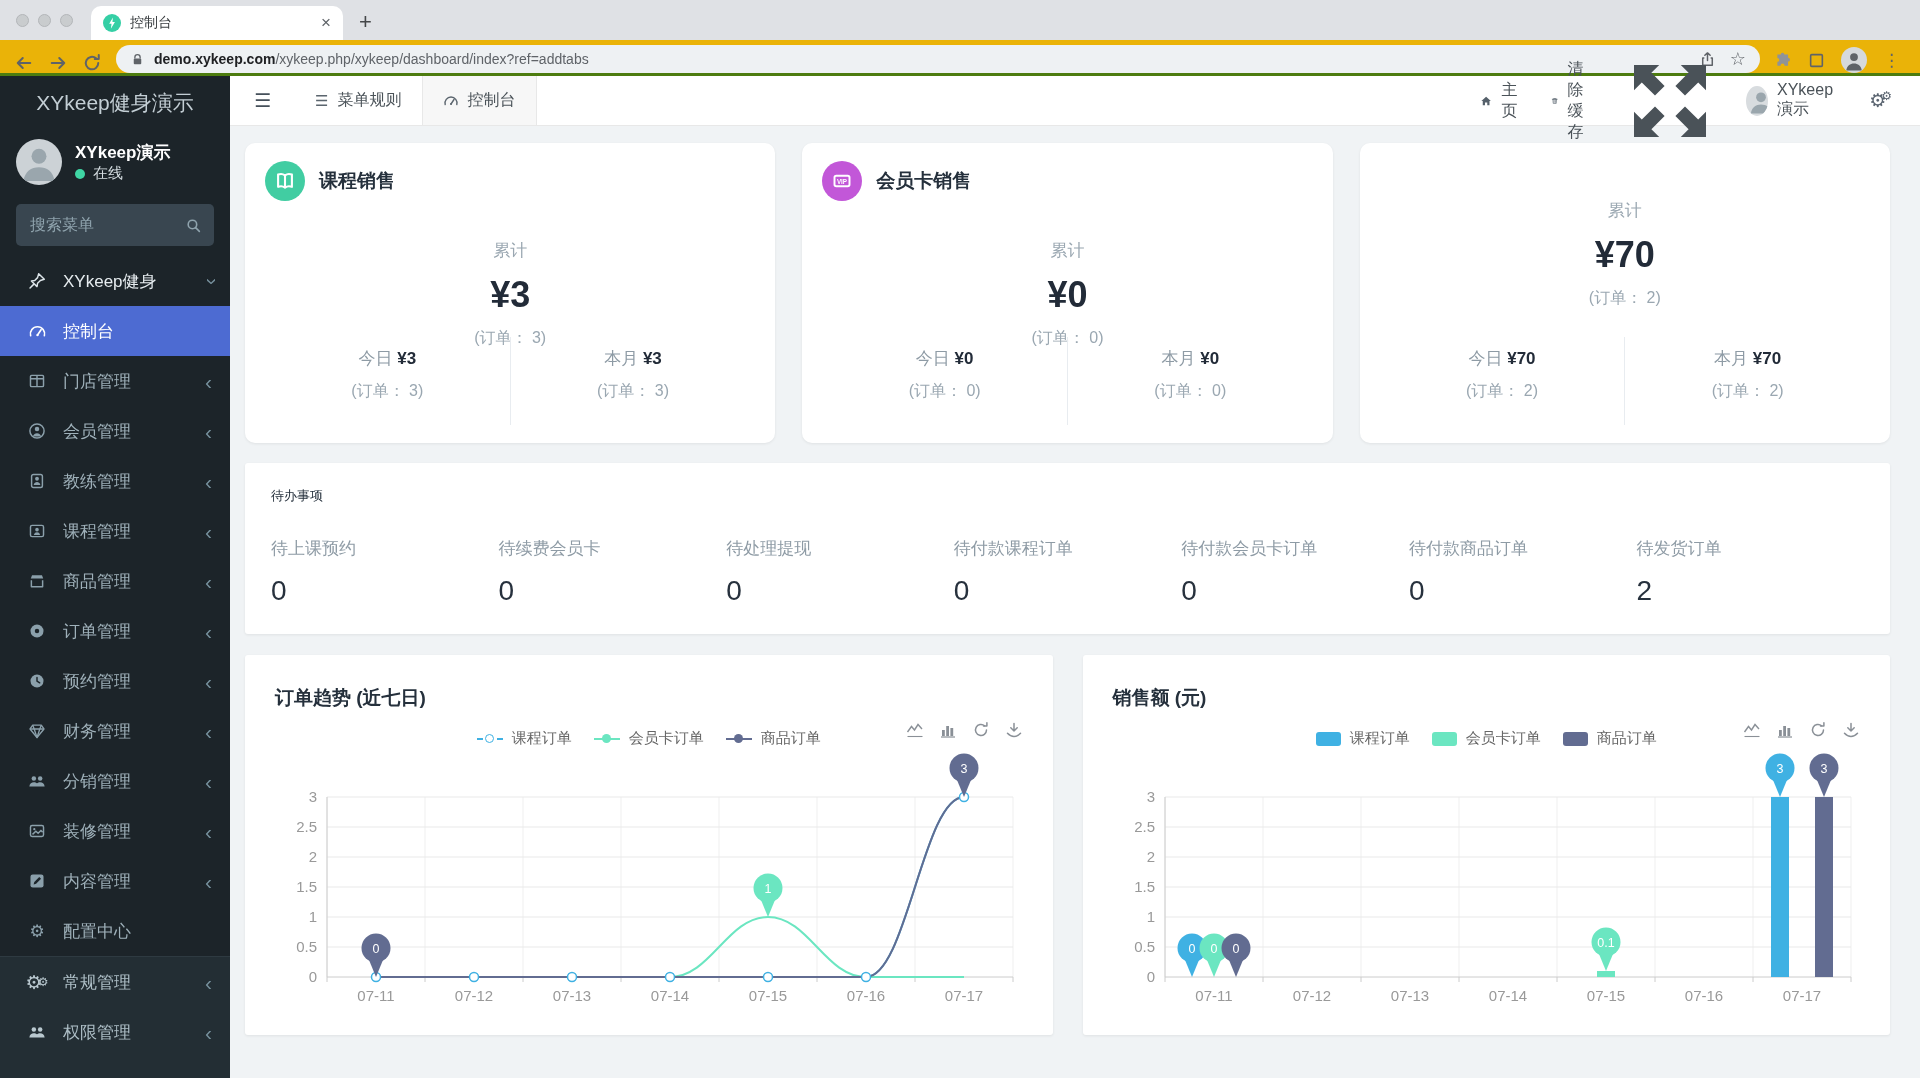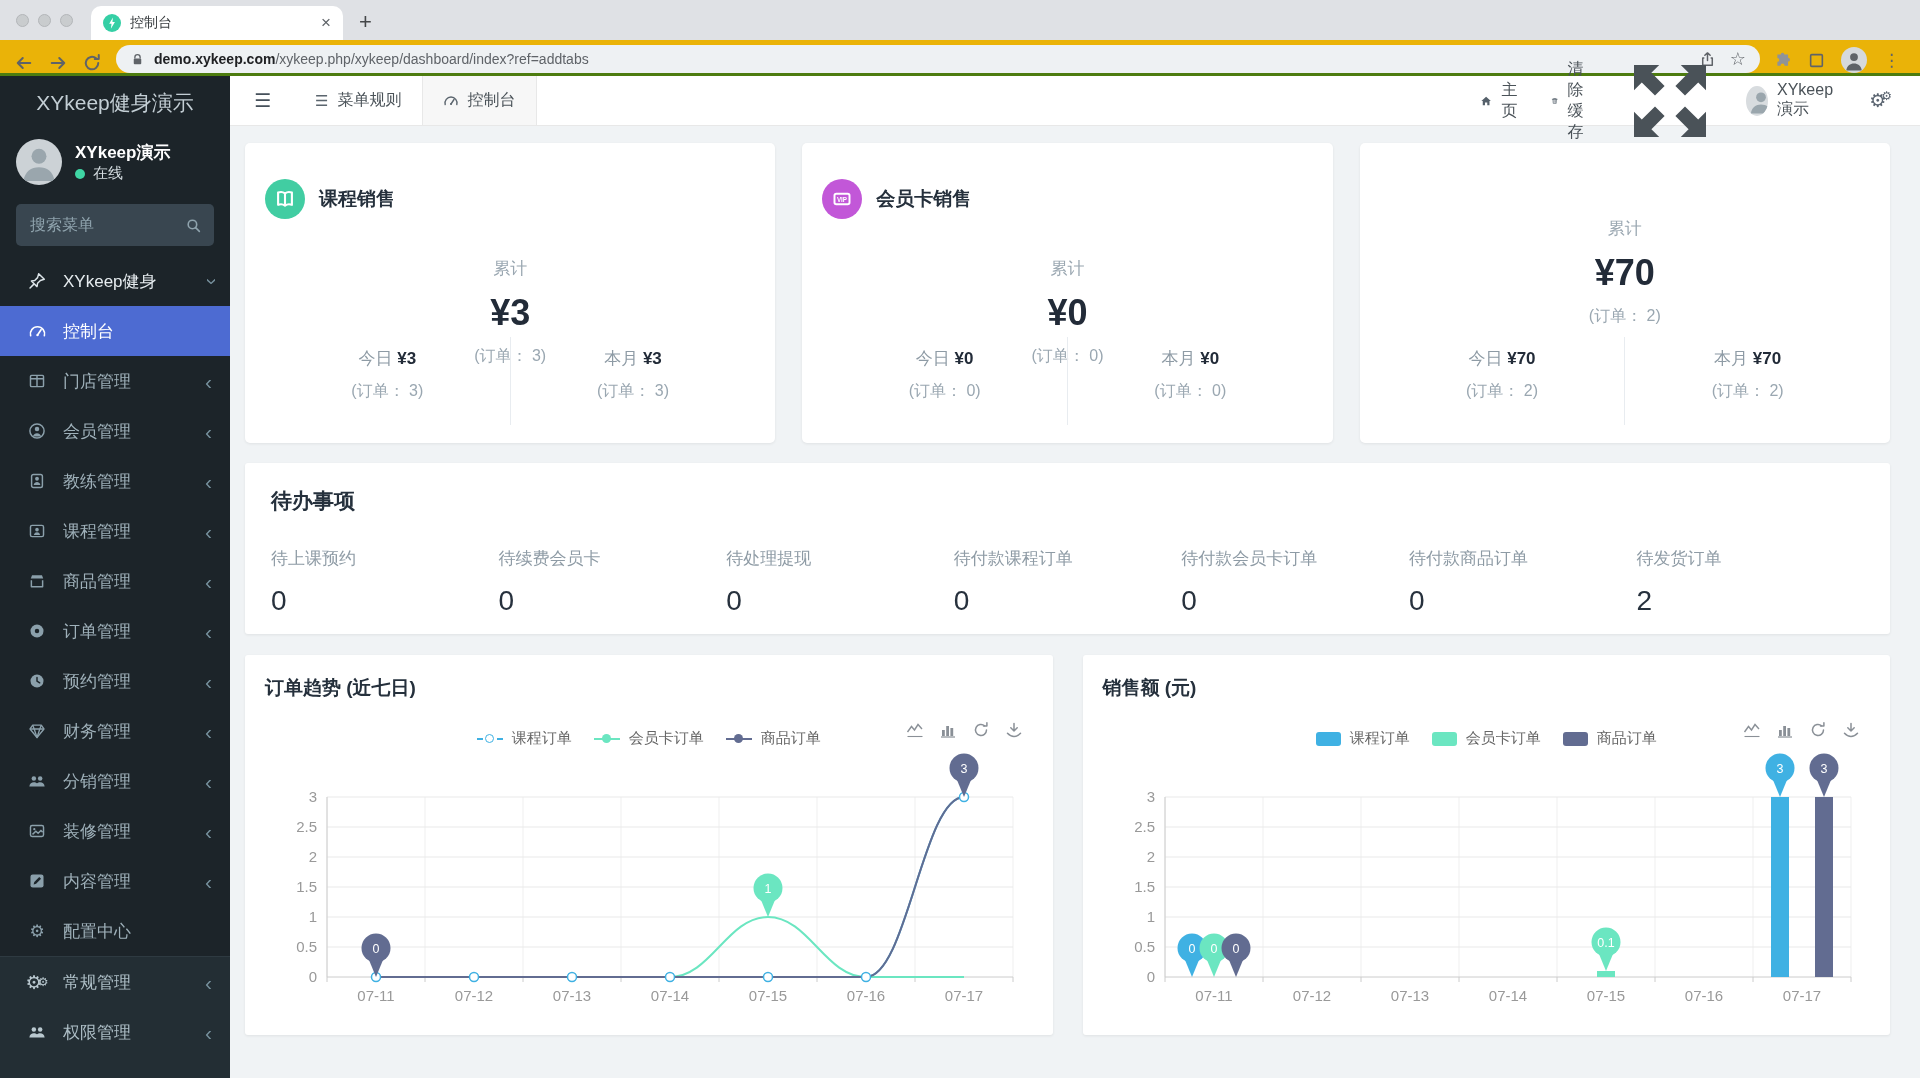--- a/index.html
+++ b/index.html
@@ -59,44 +59,44 @@
 .ttab{height:100%;display:flex;align-items:center;gap:9px;padding:0 20px;font-size:16px;color:#4a5258;cursor:pointer}
 .ttab .ticn{font-size:15px;color:#5b656e;line-height:1}
 .ttab.active{background:#f7f7f7;border-left:1px solid #e8e8e8;border-right:1px solid #e8e8e8}
 .top-right{margin-left:auto;display:flex;align-items:center;gap:28px;padding-right:28px;font-size:16px;color:#4a5258}
 .tr-item{display:flex;align-items:center;gap:9px;cursor:pointer}
 .tr-item .ticon{width:18px;height:18px;color:#55606a}
 .tavatar{width:30px;height:30px;border-radius:50%;background:#d8dcdf;overflow:hidden}
 
 .content{padding:17px 30px 0 15px}
 .cards-row{display:flex;gap:27px}
-.stat-card{flex:1;background:#fff;height:300px;border-radius:5px;box-shadow:0 1px 3px rgba(0,0,0,.07);padding:36px 20px;position:relative}
+.stat-card{flex:1;background:#fff;height:300px;border-radius:10px;box-shadow:0 1px 3px rgba(0,0,0,.07);padding:18px 20px;position:relative}
 .sc-head{display:flex;align-items:center;gap:14px}
 .sc-icon{width:40px;height:40px;border-radius:50%;display:flex;align-items:center;justify-content:center;flex-shrink:0}
 .sc-icon svg{width:24px;height:24px}
 .sc-title{font-size:19px;font-weight:bold;color:#25303c}
 .sc-center{text-align:center;margin-top:38px}
 .sc-label{font-size:17px;color:#9aa7b1}
 .sc-total{font-size:36px;font-weight:bold;color:#222b38;margin-top:12px}
 .sc-orders{font-size:16px;color:#9aa7b1;margin-top:12px}
 .sc-bottom{position:absolute;left:20px;right:20px;bottom:18px;display:flex;align-items:stretch;height:88px}
 .sc-cell{flex:1;text-align:center;padding-top:10px}
 .sc-cell .l1{font-size:17px;color:#8e9ba5}
 .sc-cell .l1 b{color:#222b38}
 .sc-cell .l2{font-size:16px;color:#9aa7b1;margin-top:11px}
 .sc-div{width:1px;background:#e8ecf0}
 .todo-card{background:#fff;margin-top:20px;height:171px;border-radius:3px;box-shadow:0 1px 3px rgba(0,0,0,.07);padding:24px 26px}
-.todo-title{font-size:21px;font-weight:bold;color:#25303c}
+.todo-title{font-size:13px;font-weight:normal;color:#25303c}
 .todo-items{display:flex;margin-top:32px}
 .todo-item{flex:1}
 .tlabel{font-size:17px;color:#8e9ba5}
 .tvalue{font-size:28px;color:#27313d;margin-top:15px;font-weight:500}
 
 .charts-row{display:flex;gap:30px;margin-top:21px}
-.chart-card{flex:1;background:#fff;height:380px;border-radius:3px;box-shadow:0 1px 3px rgba(0,0,0,.07);padding:20px;position:relative;min-width:0}
+.chart-card{flex:1;background:#fff;height:380px;border-radius:3px;box-shadow:0 1px 3px rgba(0,0,0,.07);padding:30px;position:relative;min-width:0}
 .chart-title{font-size:19px;font-weight:bold;color:#25303c}
 .chart-legend{position:absolute;top:74px;left:0;right:0;display:flex;justify-content:center;gap:22px;align-items:center;font-size:15px;color:#666}
 .lg-item{display:flex;align-items:center;gap:9px;cursor:pointer}
 .lg-rect{width:25px;height:14px;border-radius:3px;display:inline-block}
 .lg-line{position:relative;width:26px;height:12px;display:inline-block}
 .lg-stroke{position:absolute;left:0;right:0;top:5px;height:0}
 .lg-dot{position:absolute;left:8px;top:1px;width:9px;height:9px;border-radius:50%}
 .chart-tools{position:absolute;top:66px;right:30px;display:flex;gap:15px}
 .tool{width:18px;height:18px;color:#8a9097;cursor:pointer}
 .plot{position:absolute;left:24px;top:42px;width:758px;height:330px}

